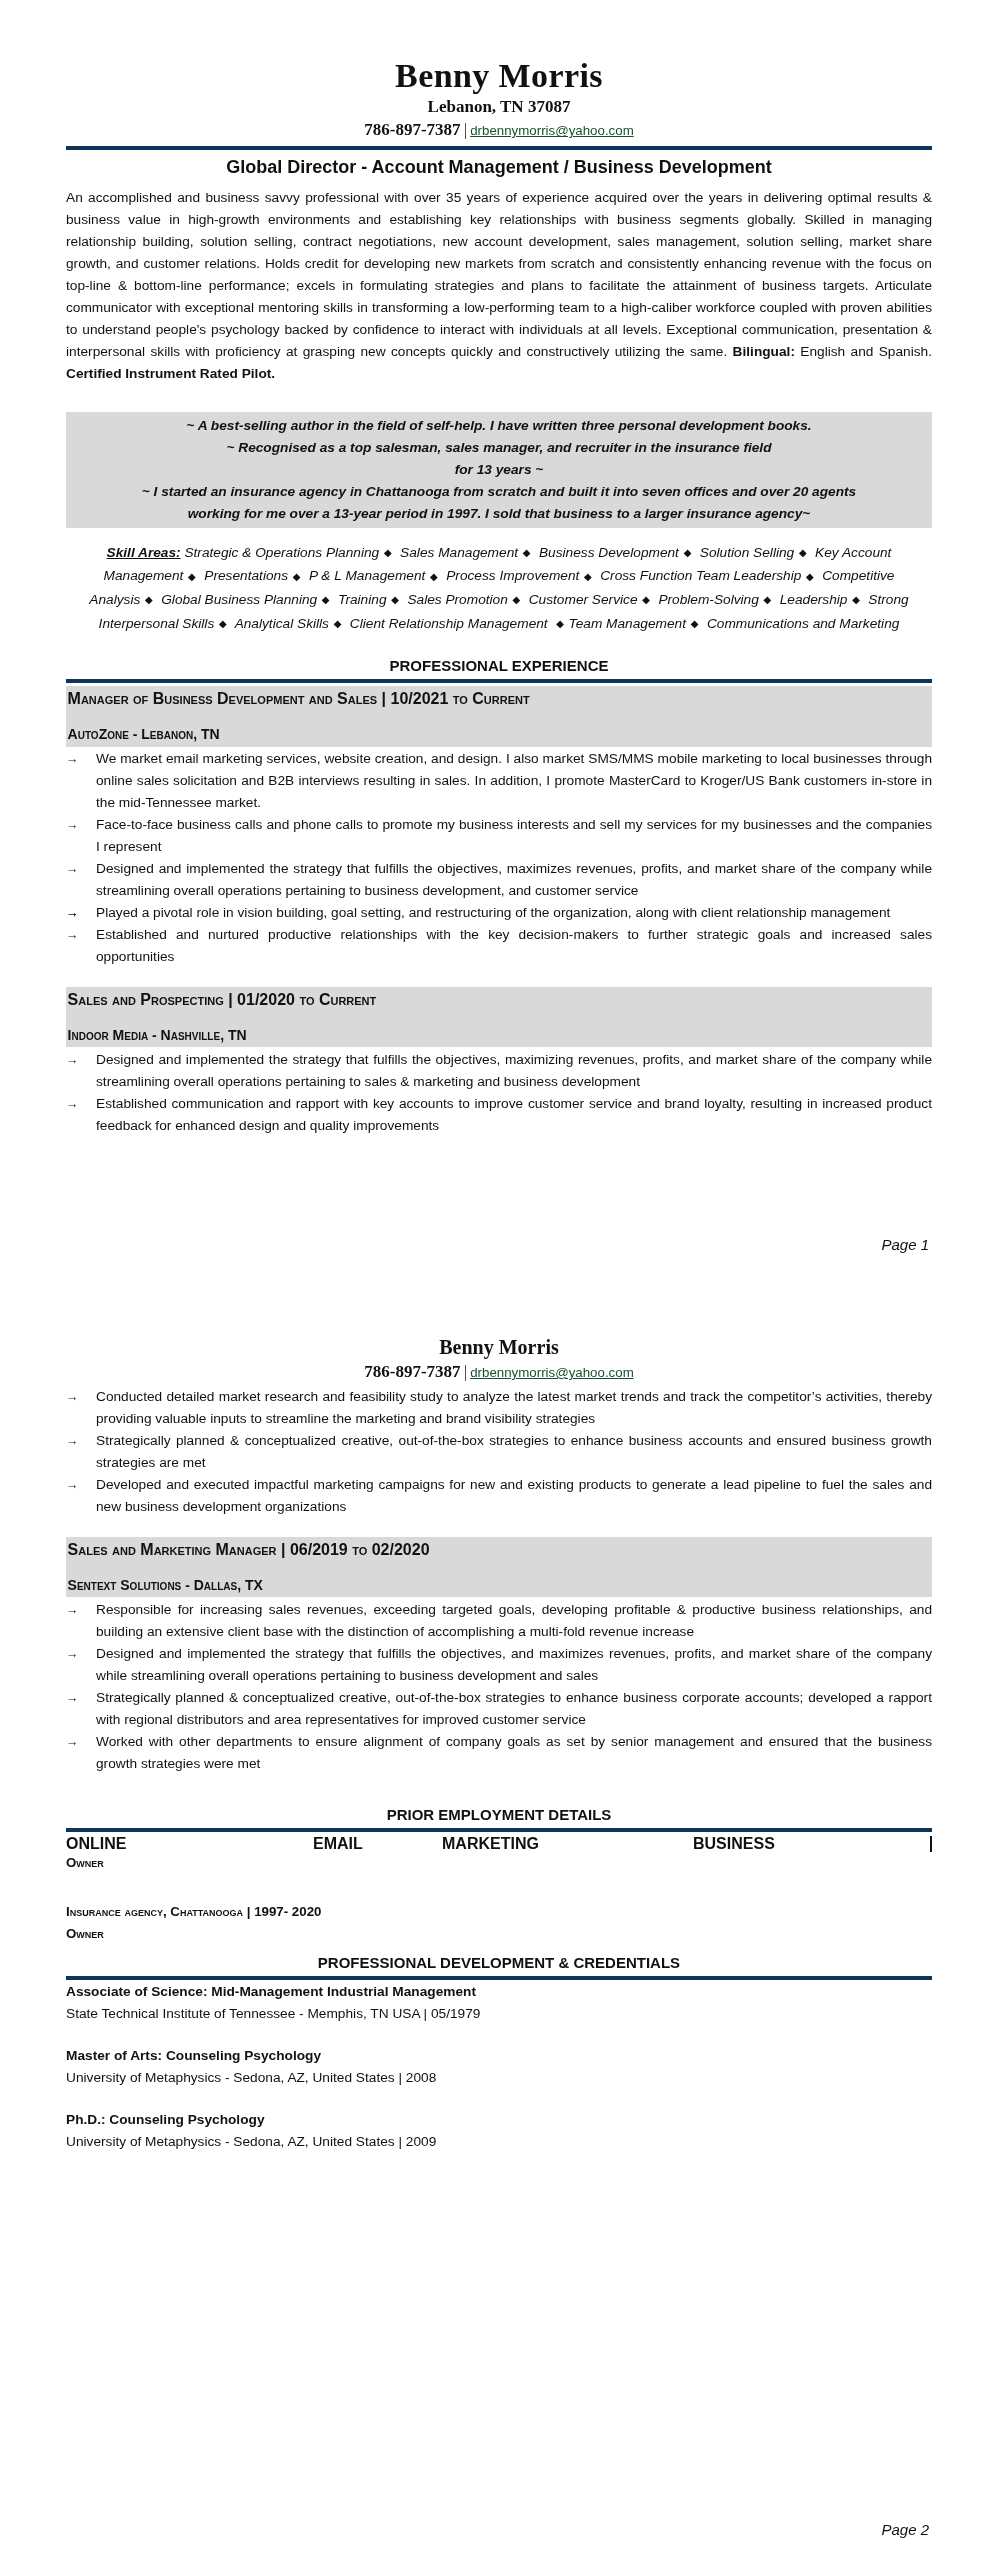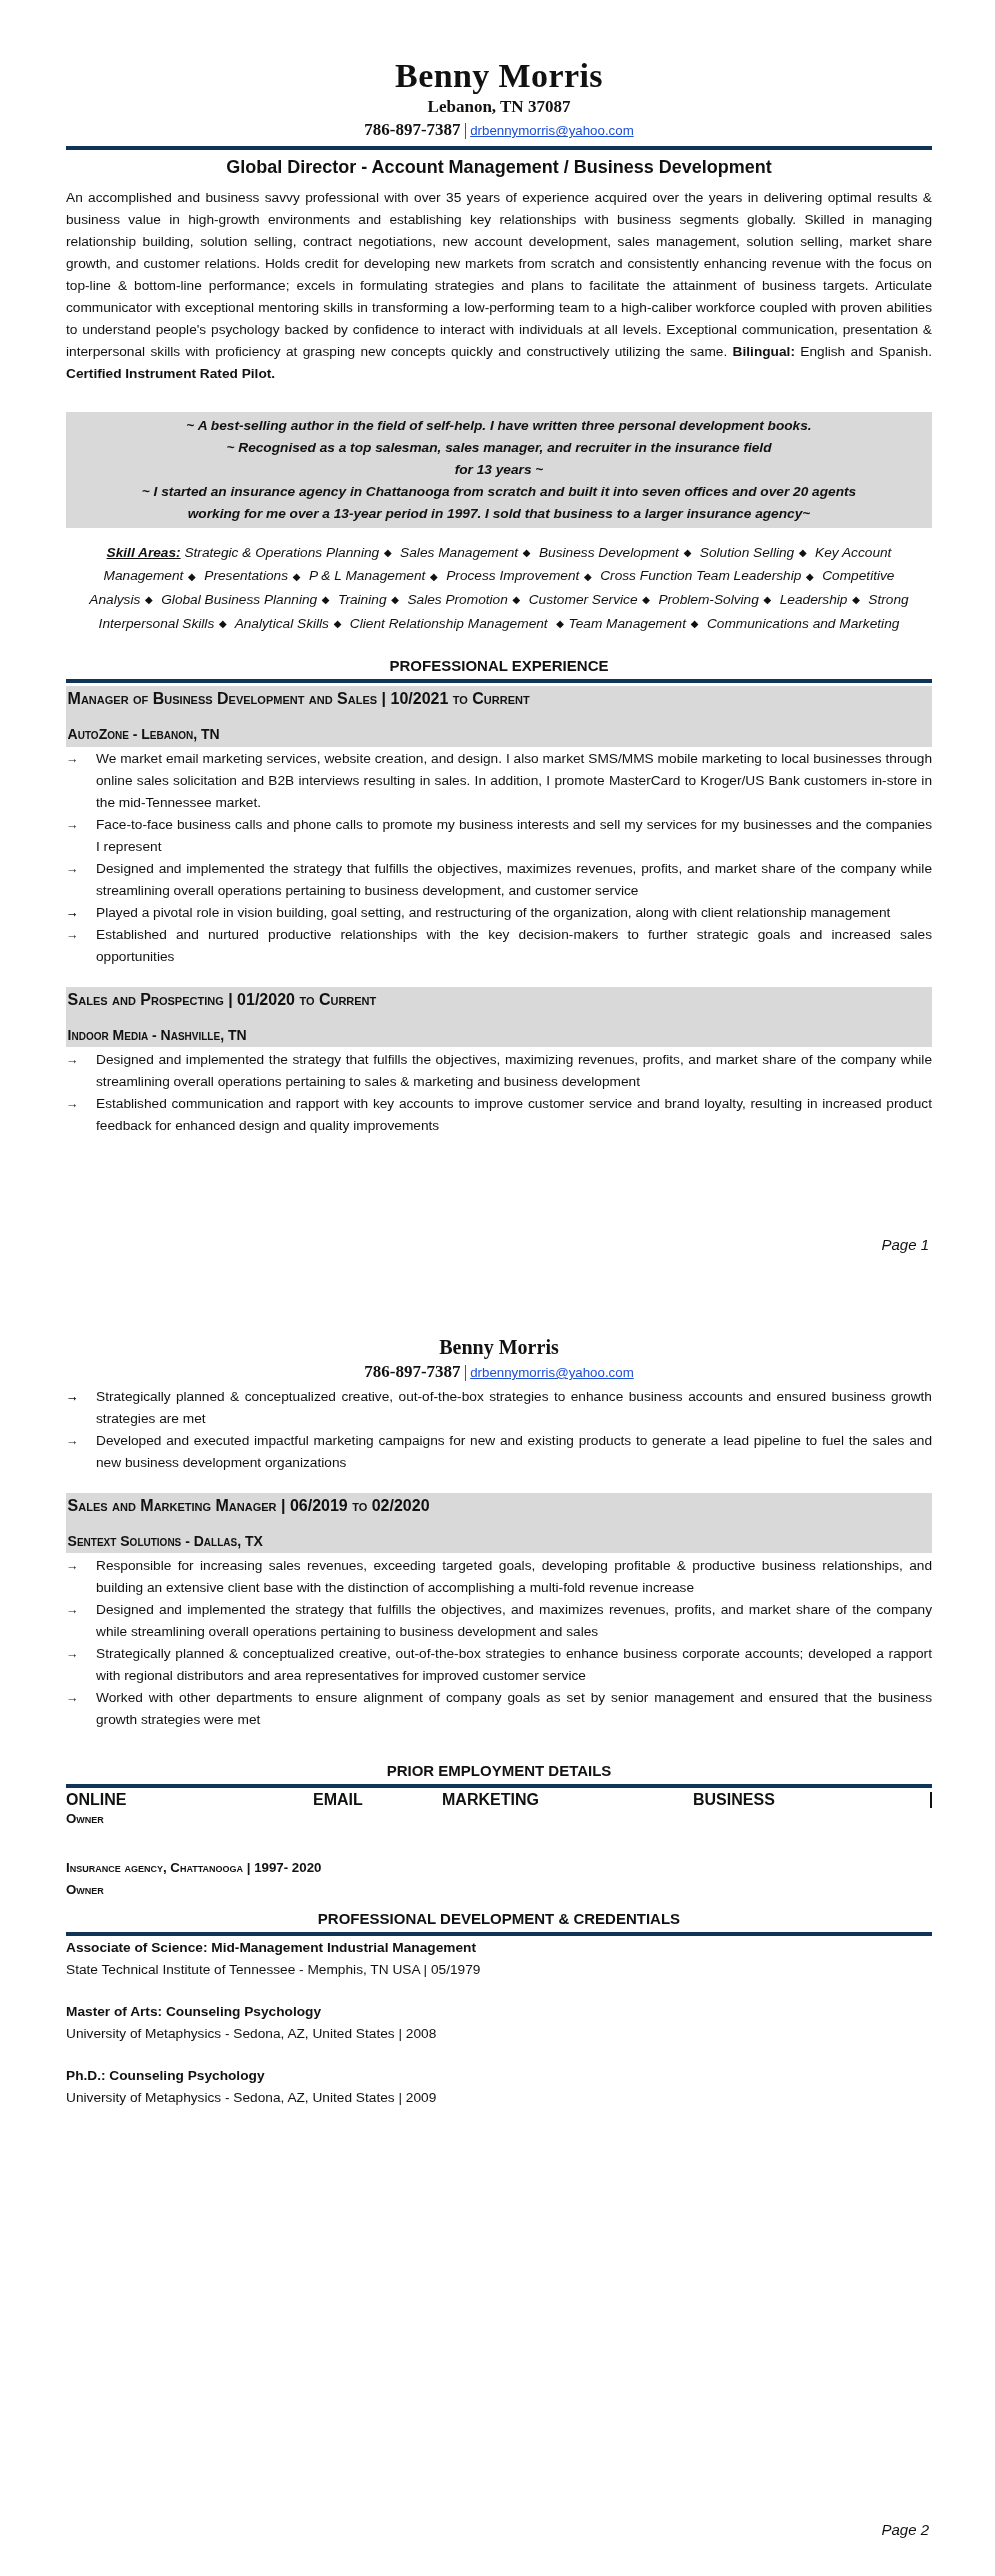--- a/index.html
+++ b/index.html
@@ -8,21 +8,21 @@
   .page { position: absolute; left: 0; width: 995px; }
   .page1 { top: 0; height: 1288px; }
   .page2 { top: 1288px; height: 1288px; }
   .content { position: absolute; left: 66px; width: 866px; }
 
   .name-header { text-align: center; font-family: "Liberation Serif", serif; font-weight: bold; }
   .name-big { font-size: 34px; line-height: 39px; letter-spacing: 0.4px; }
   .addr { font-size: 17px; line-height: 23.4px; }
   .contact-line { font-size: 17px; line-height: 23.4px; }
   .contact-line .sep { font-weight: normal; color: #333; padding: 0 3.1px; }
-  .email-link { font-family: "Liberation Sans", sans-serif; font-weight: normal; font-size: 13.3px; color: #1d4ed8; text-decoration: underline; }
+  .email-link { font-family: "Liberation Sans", sans-serif; font-weight: normal; font-size: 13.3px; color: #14532d; text-decoration: underline; }
   .name-mid { font-size: 20px; line-height: 25px; }
 
   .rule { height: 3.9px; background: #0e3558; width: 100%; }
 
   .headline { text-align: center; font-weight: bold; font-size: 18px; line-height: 23.4px; margin-top: 6.2px; }
   .summary { font-size: 13.7px; line-height: 22px; text-align: justify; margin-top: 7.8px; }
   .summary b { font-weight: bold; }
 
   .highlight-box { background: #d9d9d9; text-align: center; font-style: italic; font-weight: bold; font-size: 13.7px; line-height: 22px; padding: 3.1px 4.7px; margin-top: 26.5px; }
 
@@ -152,21 +152,21 @@
   <div class="content" style="top:47px;">
 
     <div class="name-header">
       <div class="name-mid">Benny Morris</div>
       <div class="contact-line">
         <span>786-897-7387</span><span class="sep">|</span><a class="email-link" href="#">drbennymorris@yahoo.com</a>
       </div>
     </div>
 
     <ul class="bullets">
-      <li><span class="arrow">→</span></li>
+      <li><span class="arrow">→</span><span>Conducted detailed market research and feasibility study to analyze the latest market trends and track the competitor’s activities, thereby providing valuable inputs to streamline the marketing and brand visibility strategies</span></li>
       <li><span class="arrow">→</span><span>Strategically planned &amp; conceptualized creative, out-of-the-box strategies to enhance business accounts and ensured business growth strategies are met</span></li>
       <li><span class="arrow">→</span><span>Developed and executed impactful marketing campaigns for new and existing products to generate a lead pipeline to fuel the sales and new business development organizations</span></li>
     </ul>
 
     <div class="job" style="margin-top:19px;">
       <div class="job-head">
         <div class="line">Sales and Marketing Manager | 06/2019 to 02/2020</div>
         <div class="line company">Sentext Solutions - Dallas, TX</div>
       </div>
       <ul class="bullets">

